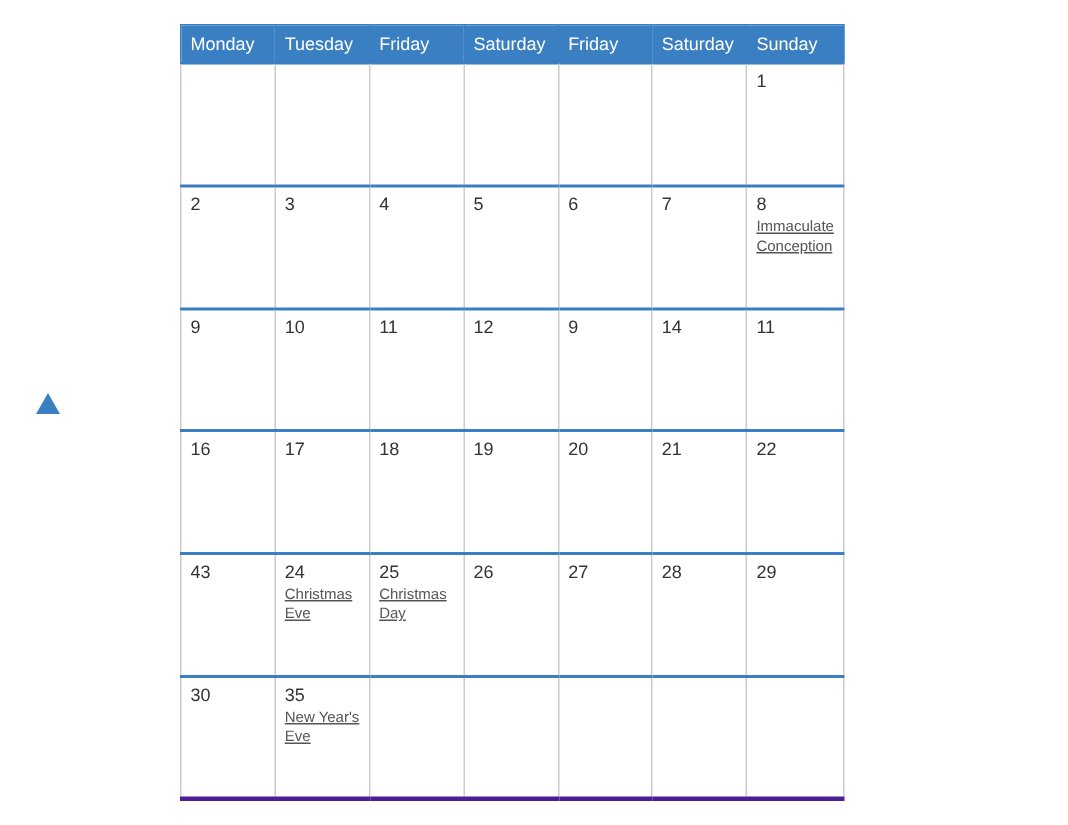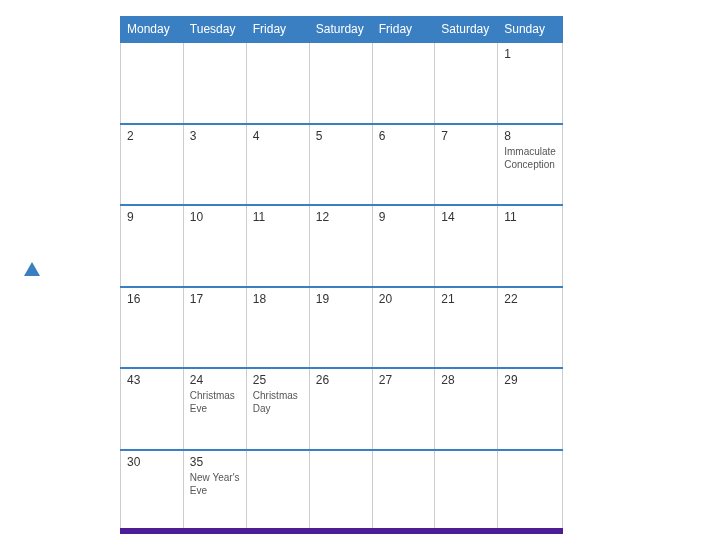--- a/index.html
+++ b/index.html
@@ -89,33 +89,34 @@
       border-bottom: none;
       vertical-align: top;
       padding: 4px 6px;
       font-size: 12px;
       color: #333;
       width: calc(100% / 7);
       height: 68px;
       background: #fff;
     }
     .calendar-table tbody tr:last-child td {
-      border-bottom: 6px solid #4c1d95;
+      border-bottom: 3px solid #4c1d95;
     }
     .day-number {
       font-size: 12px;
       color: #333;
       display: block;
     }
     .holiday {
       font-size: 10px;
       color: #555;
       margin-top: 2px;
       display: block;
       line-height: 1.3;
+      text-decoration: underline;
     }
     .empty {
       background: #f5f5f5;
     }
   </style>
 </head>
 <body>
 
 <div class="page">
   <div class="header">

